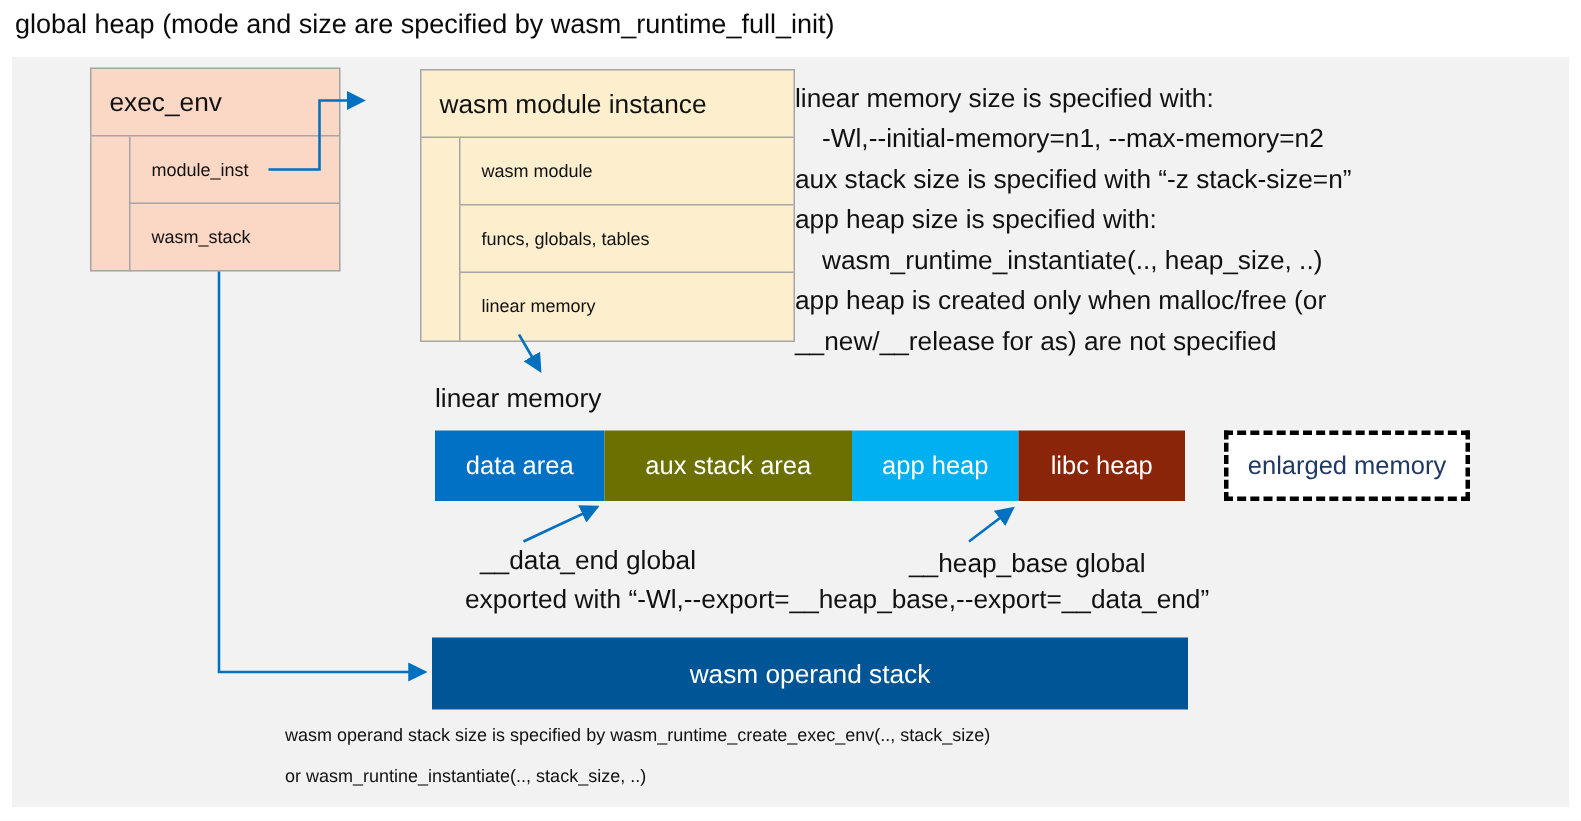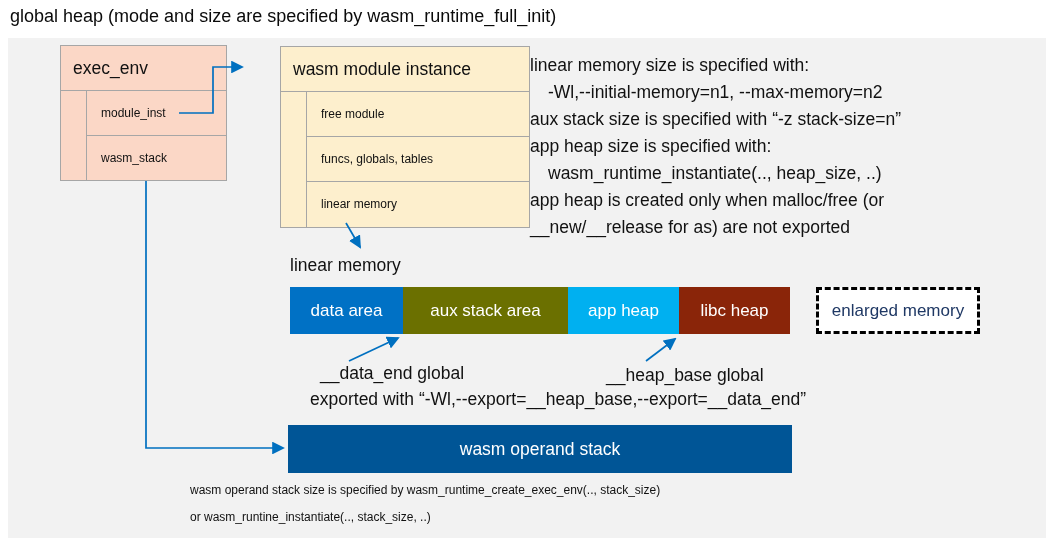--- a/index.html
+++ b/index.html
@@ -63,33 +63,33 @@
   <div class="panel" style="background: rgb(242, 242, 242);"></div>
 
   <div class="struct" id="exec-env-box" style="background: rgb(251, 215, 198);">
     <div class="hdr">exec_env</div>
     <div class="row r0">module_inst</div>
     <div class="row r1 last">wasm_stack</div>
   </div>
 
   <div class="struct" id="module-box" style="background: rgb(253, 239, 205);">
     <div class="hdr">wasm module instance</div>
-    <div class="row r0">free module</div>
+    <div class="row r0">wasm module</div>
     <div class="row r1">funcs, globals, tables</div>
     <div class="row r2 last">linear memory</div>
   </div>
 
   <div class="notes">
     <div class="ln">linear memory size is specified with:</div>
     <div class="ln indent">-Wl,--initial-memory=n1, --max-memory=n2</div>
     <div class="ln">aux stack size is specified with “-z stack-size=n”</div>
     <div class="ln">app heap size is specified with:</div>
     <div class="ln indent">wasm_runtime_instantiate(.., heap_size, ..)</div>
     <div class="ln">app heap is created only when malloc/free (or</div>
-    <div class="ln">__new/__release for as) are not exported</div>
+    <div class="ln">__new/__release for as) are not specified</div>
   </div>
 
   <div class="lm-label">linear memory</div>
   <div class="seg seg1" style="background: rgb(0, 113, 197); color: rgb(255, 255, 255);">data area</div>
   <div class="seg seg2" style="background: rgb(107, 112, 0); color: rgb(255, 255, 255);">aux stack area</div>
   <div class="seg seg3" style="background: rgb(0, 176, 240); color: rgb(255, 255, 255);">app heap</div>
   <div class="seg seg4" style="background: rgb(138, 37, 9); color: rgb(255, 255, 255);">libc heap</div>
   <div class="seg seg5" style="background: rgb(255, 255, 255); color: rgb(31, 56, 100);">enlarged memory</div>
 
   <div class="anno" id="data-end-label">__data_end global</div>

